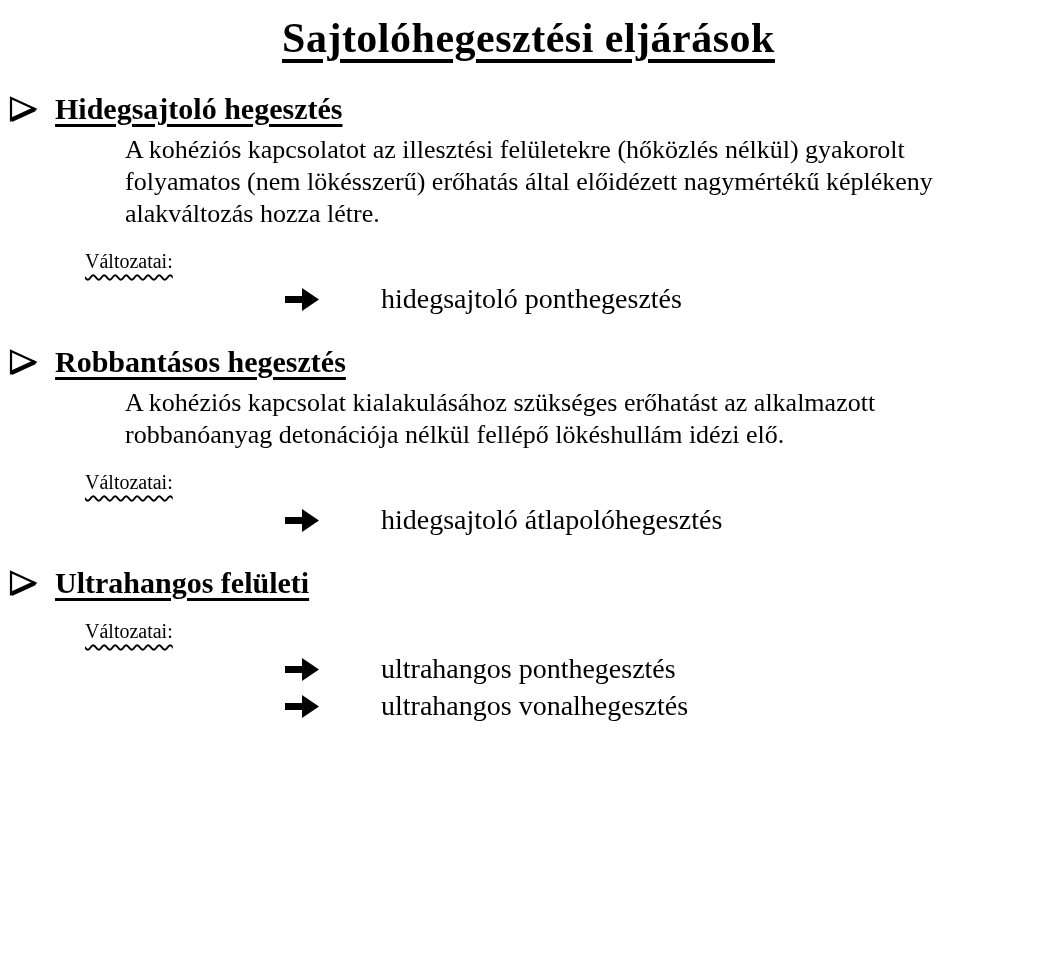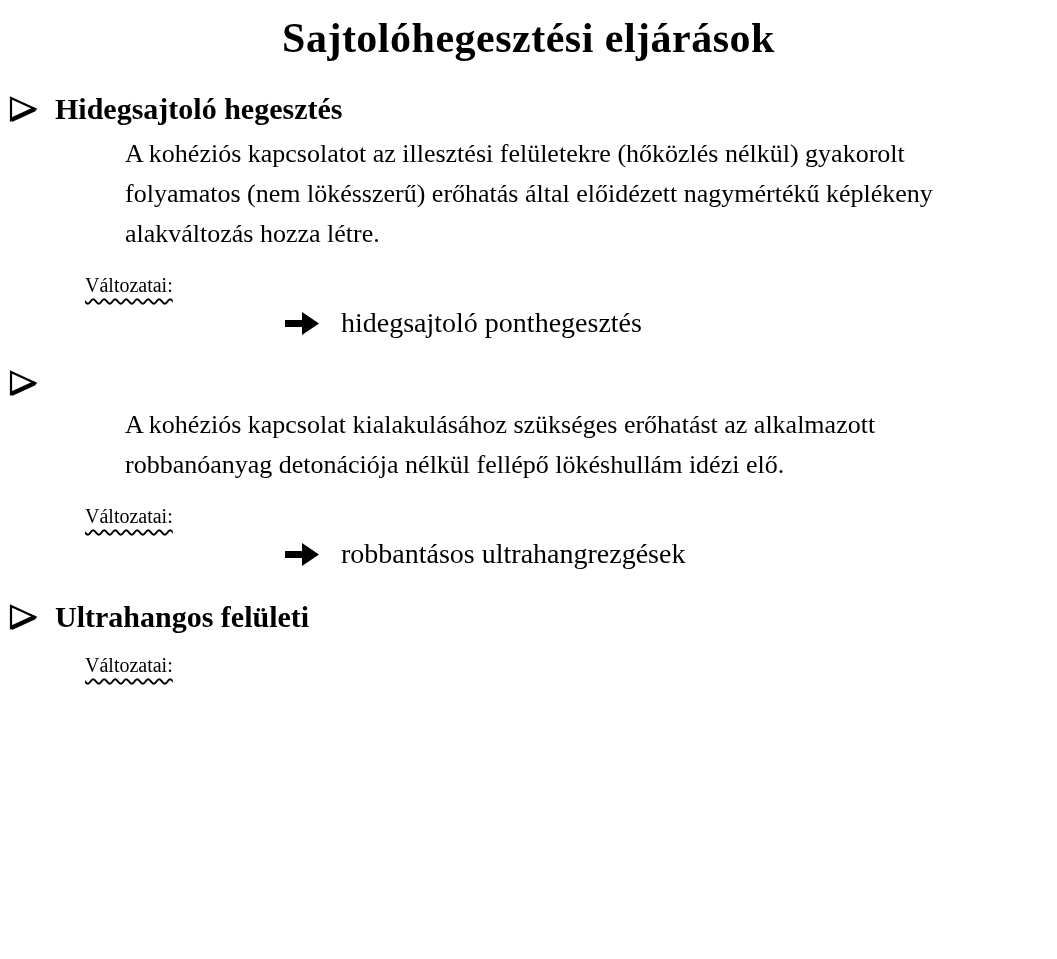--- a/index.html
+++ b/index.html
@@ -19,20 +19,21 @@
   }
   
   .title-wrap {
     text-align: center;
     margin-bottom: 26px;
   }
   .page-title {
     display: inline-block;
     font-size: 42px;
     font-weight: bold;
+    text-decoration: underline;
     text-decoration-thickness: 4px;
     text-underline-offset: 7px;
     letter-spacing: 0.5px;
   }
   
   .section {
     margin-top: 0;
   }
   .section-heading {
     display: flex;
@@ -45,49 +46,50 @@
     width: 30px;
     height: 28px;
     flex: 0 0 auto;
     display: inline-flex;
     align-items: center;
     justify-content: center;
   }
   .section-heading-text {
     font-size: 30px;
     font-weight: bold;
+    text-decoration: underline;
     text-decoration-thickness: 3px;
     text-underline-offset: 5px;
   }
   
   .section-description {
     margin: 8px 0 0 125px;
     max-width: 872px;
     font-size: 26px;
-    line-height: 40px;
+    line-height: 32px;
   }
   
   .variants-label {
     display: inline-block;
     margin: 20px 0 0 85px;
     font-size: 20px;
     text-decoration: underline;
     text-decoration-style: wavy;
     text-decoration-thickness: 1.5px;
     text-underline-offset: 6px;
   }
   .variants-list {
     margin: 10px 0 0 285px;
     padding: 0;
     list-style: none;
   }
   .variant-item {
     display: flex;
     align-items: center;
-    gap: 22px;
+    gap: 62px;
     margin-bottom: 5px;
     font-size: 28px;
     line-height: 32px;
   }
   .variant-arrow {
     width: 34px;
     height: 24px;
     flex: 0 0 auto;
     display: inline-flex;
     align-items: center;
@@ -130,43 +132,65 @@
   </section>
 
   <section class="section">
     <div class="section-heading">
       <span class="section-marker">
         <svg width="30" height="28" viewBox="0 0 30 28" aria-hidden="true">
           <polygon points="3,3 27,14 3,25" fill="#ffffff" stroke="#000000" stroke-width="2.2"></polygon>
           <path d="M3,25 L27,14" stroke="#000000" stroke-width="4.5"></path>
         </svg>
       </span>
+      <span class="section-heading-text">Robbantásos hegesztés</span>
     </div>
     <p class="section-description">A kohéziós kapcsolat kialakulásához szükséges erőhatást az alkalmazott robbanóanyag detonációja nélkül fellépő lökéshullám idézi elő.</p>
     <span class="variants-label">Változatai:</span>
     <ul class="variants-list">
 
   <li class="variant-item">
     <span class="variant-arrow">
       <svg width="34" height="24" viewBox="0 0 34 24" aria-hidden="true">
         <rect x="0" y="9" width="20" height="7" fill="#000000"></rect>
         <polygon points="17,1 34,12.5 17,24" fill="#000000"></polygon>
       </svg>
     </span>
-    <span class="variant-label">robbantásos ultrahangrezgések</span>
+    <span class="variant-label">hidegsajtoló átlapolóhegesztés</span>
   </li>
 </ul>
   </section>
 
   <section class="section">
     <div class="section-heading">
       <span class="section-marker">
         <svg width="30" height="28" viewBox="0 0 30 28" aria-hidden="true">
           <polygon points="3,3 27,14 3,25" fill="#ffffff" stroke="#000000" stroke-width="2.2"></polygon>
           <path d="M3,25 L27,14" stroke="#000000" stroke-width="4.5"></path>
         </svg>
       </span>
       <span class="section-heading-text">Ultrahangos felületi</span>
     </div>
     <span class="variants-label">Változatai:</span>
+    <ul class="variants-list">
+  <li class="variant-item">
+    <span class="variant-arrow">
+      <svg width="34" height="24" viewBox="0 0 34 24" aria-hidden="true">
+        <rect x="0" y="9" width="20" height="7" fill="#000000"></rect>
+        <polygon points="17,1 34,12.5 17,24" fill="#000000"></polygon>
+      </svg>
+    </span>
+    <span class="variant-label">ultrahangos ponthegesztés</span>
+  </li>
+
+  <li class="variant-item">
+    <span class="variant-arrow">
+      <svg width="34" height="24" viewBox="0 0 34 24" aria-hidden="true">
+        <rect x="0" y="9" width="20" height="7" fill="#000000"></rect>
+        <polygon points="17,1 34,12.5 17,24" fill="#000000"></polygon>
+      </svg>
+    </span>
+    <span class="variant-label">ultrahangos vonalhegesztés</span>
+  </li>
+</ul>
   </section>
 </div>
 </div>
 
 </body></html>

